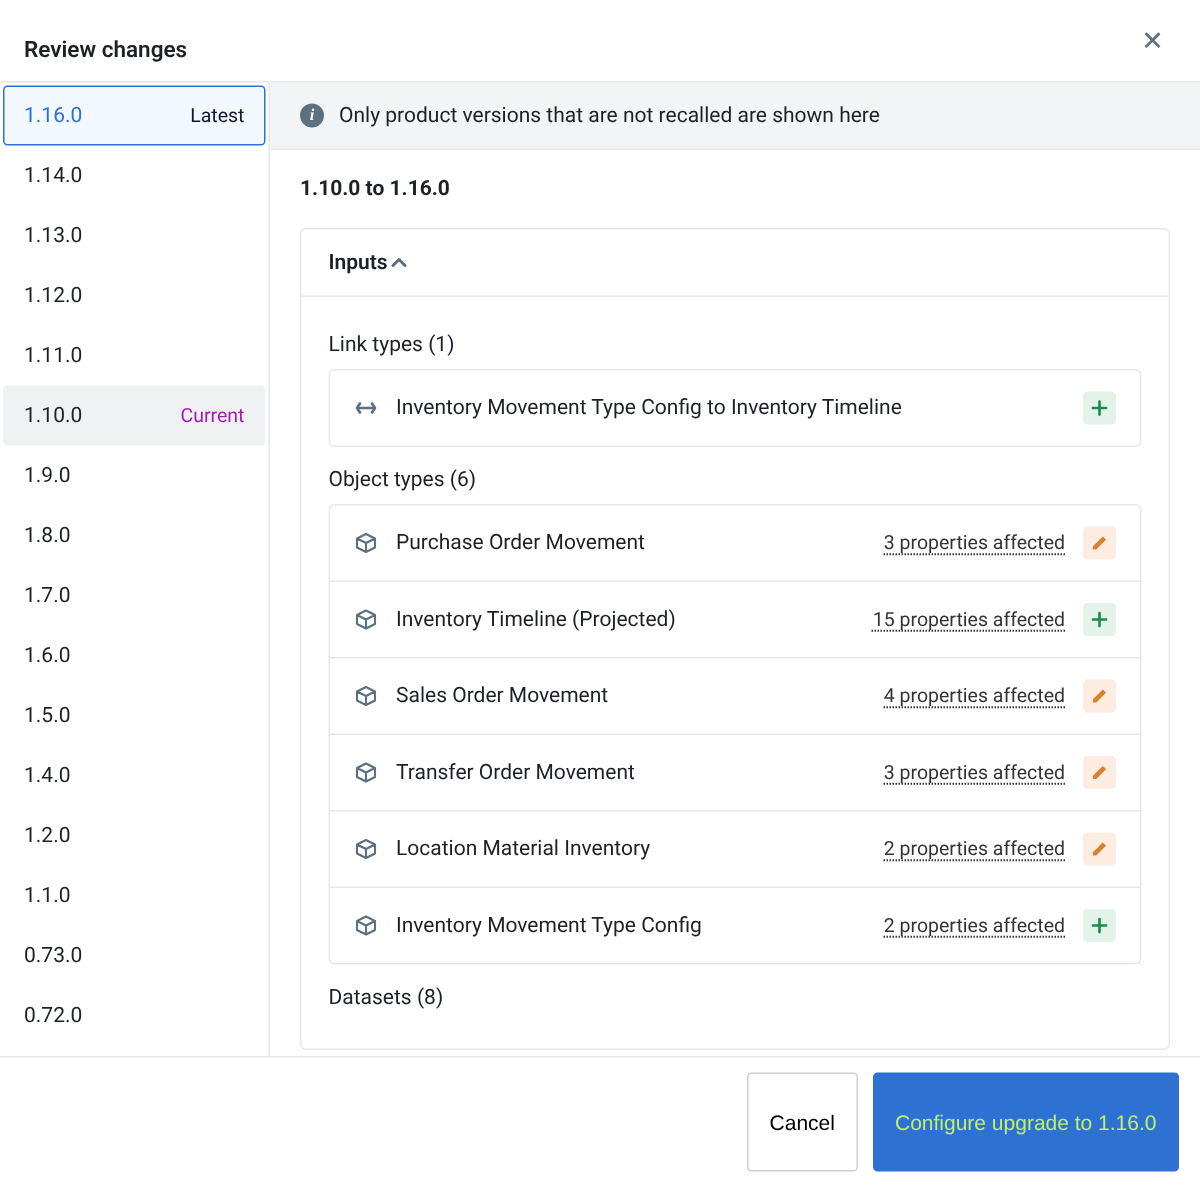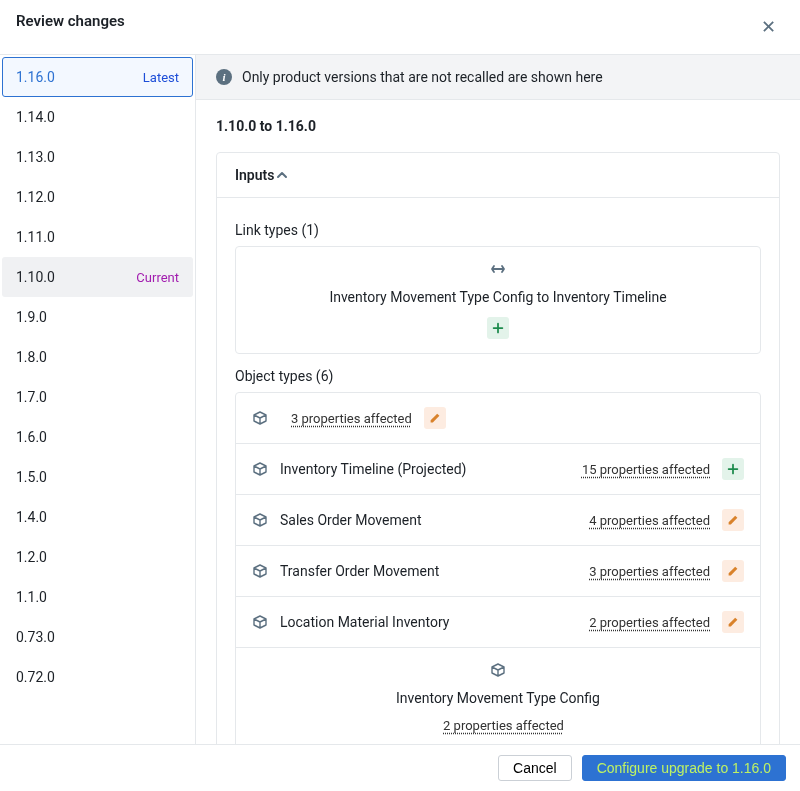--- a/index.html
+++ b/index.html
@@ -1,47 +1,47 @@
 <!DOCTYPE html>
 <html><head>
   <meta charset="utf-8">
   <style>
     * { box-sizing: border-box; margin: 0; padding: 0; }
     body { font-family: -apple-system, BlinkMacSystemFont, "Segoe UI", Roboto, Helvetica, Arial, sans-serif; font-size: 14px; color: #1c2127; background: #fff; width: 800px; height: 791px; overflow: hidden; display: flex; flex-direction: column; }
-    .header { display: flex; align-items: flex-start; justify-content: space-between; padding: 12px 16px; border-bottom: 1px solid #e5e8eb; }
+    .header { display: flex; align-items: flex-end; justify-content: space-between; padding: 12px 16px; border-bottom: 1px solid #e5e8eb; }
     .header h1 { font-size: 15px; font-weight: 600; }
     .close-btn { background: none; border: none; font-size: 18px; cursor: pointer; color: #5c7080; padding: 4px 8px; }
     .body { flex: 1; display: flex; overflow: hidden; }
-    .sidebar { width: 196px; border-right: 1px solid #e5e8eb; overflow-y: auto; padding: 2px; }
+    .sidebar { width: 180px; border-right: 1px solid #e5e8eb; overflow-y: auto; padding: 2px; }
     .version-item { display: flex; justify-content: space-between; align-items: center; padding: 12px 14px; cursor: pointer; border-radius: 3px; font-size: 14px; }
     .version-item .tag { color: #a21caf; font-size: 13px; }
     .version-item.selected { background: #f3f8ff; border: 1px solid #2d72d2; color: #2d72d2; padding: 11px 13px; }
-    .version-item.selected .tag { color: #1d4ed8; }
+    .version-item.selected .tag { color: #0f172a; }
     .version-item.current { background: #f0f1f3; }
     .main { flex: 1; display: flex; flex-direction: column; overflow: hidden; }
     .notice { background: #f3f4f6; border-bottom: 1px solid #e5e8eb; padding: 14px 20px; display: flex; align-items: center; gap: 10px; font-size: 14px; color: #1c2127; }
     .notice-icon { width: 16px; height: 16px; border-radius: 50%; background: #5c7080; color: #fff; display: flex; align-items: center; justify-content: center; font-size: 11px; font-weight: bold; font-style: italic; font-family: 'Times New Roman', serif; }
     .range-title { padding: 18px 20px; font-weight: 700; font-size: 14px; }
     .scroll-area { flex: 1; overflow-y: auto; padding: 0 20px 10px 20px; }
     .section { border: 1px solid #e5e8eb; border-radius: 4px; }
     .section-header { display: flex; align-items: center; padding: 14px 18px; font-weight: 600; cursor: pointer; border-bottom: 1px solid #e5e8eb; }
     .section-body { padding: 10px 18px 18px 18px; }
     .group-label { font-size: 14px; padding: 14px 0 8px 0; }
     .items-box { border: 1px solid #e5e8eb; border-radius: 4px; }
     .item-row { display: flex; align-items: center; padding: 14px 16px; gap: 12px; border-bottom: 1px solid #e5e8eb; }
-    .item-row:last-child { border-bottom: none; flex-direction: column; }
+    .item-row:last-child { border-bottom: none; }
     .item-icon { color: #5c7080; width: 16px; display: flex; align-items: center; justify-content: center; flex-shrink: 0; }
     .item-label { flex: 1; }
     .item-affected { text-decoration-line: underline; text-decoration-style: dotted; text-underline-offset: 3px; color: #333; font-size: 13px; margin-left: 11px; }
     .badge { width: 22px; height: 22px; border-radius: 3px; display: flex; align-items: center; justify-content: center; flex-shrink: 0; }
     .badge.add { background: #e3f3ea; }
     .badge.edit { background: #fdece1; }
     .chevron { color: #5c7080; }
     .footer { border-top: 1px solid #e5e8eb; padding: 10px 14px; display: flex; justify-content: flex-end; gap: 10px; }
-    .btn { padding: 4px 14px; border-radius: 3px; font-size: 14px; cursor: pointer; border: 1px solid #cbd0d6; background: #fff; }
+    .btn { padding: 24px 14px; border-radius: 3px; font-size: 14px; cursor: pointer; border: 1px solid #cbd0d6; background: #fff; }
     .btn.primary { background: #2d72d2; border-color: #2d72d2; color: #bef264; }
     svg { display: block; }
   </style>
 </head>
 <body>
 
 <svg width="0" height="0" style="position:absolute">
   <defs>
     <g id="icon-link">
       <path d="M2 8 L5 8 M11 8 L14 8 M5 8 L11 8" stroke="#5c7080" stroke-width="1.8" fill="none"></path>
@@ -159,20 +159,21 @@
               </div>
             </div>
             <div class="group-label">Object types (6)</div>
             <div class="items-box">
               <div class="item-row">
                 <span class="item-icon">
                   <svg width="16" height="16">
                     <use href="#icon-cube"></use>
                   </svg>
                 </span>
+                <span class="item-label">Purchase Order Movement</span>
                 <span class="item-affected">3 properties affected</span>
                 <span class="badge edit">
                   <span>
                     <svg width="14" height="14" viewBox="0 0 16 16">
                       <use href="#icon-pencil"></use>
                     </svg>
                   </span>
                 </span>
               </div>
               <div class="item-row">

